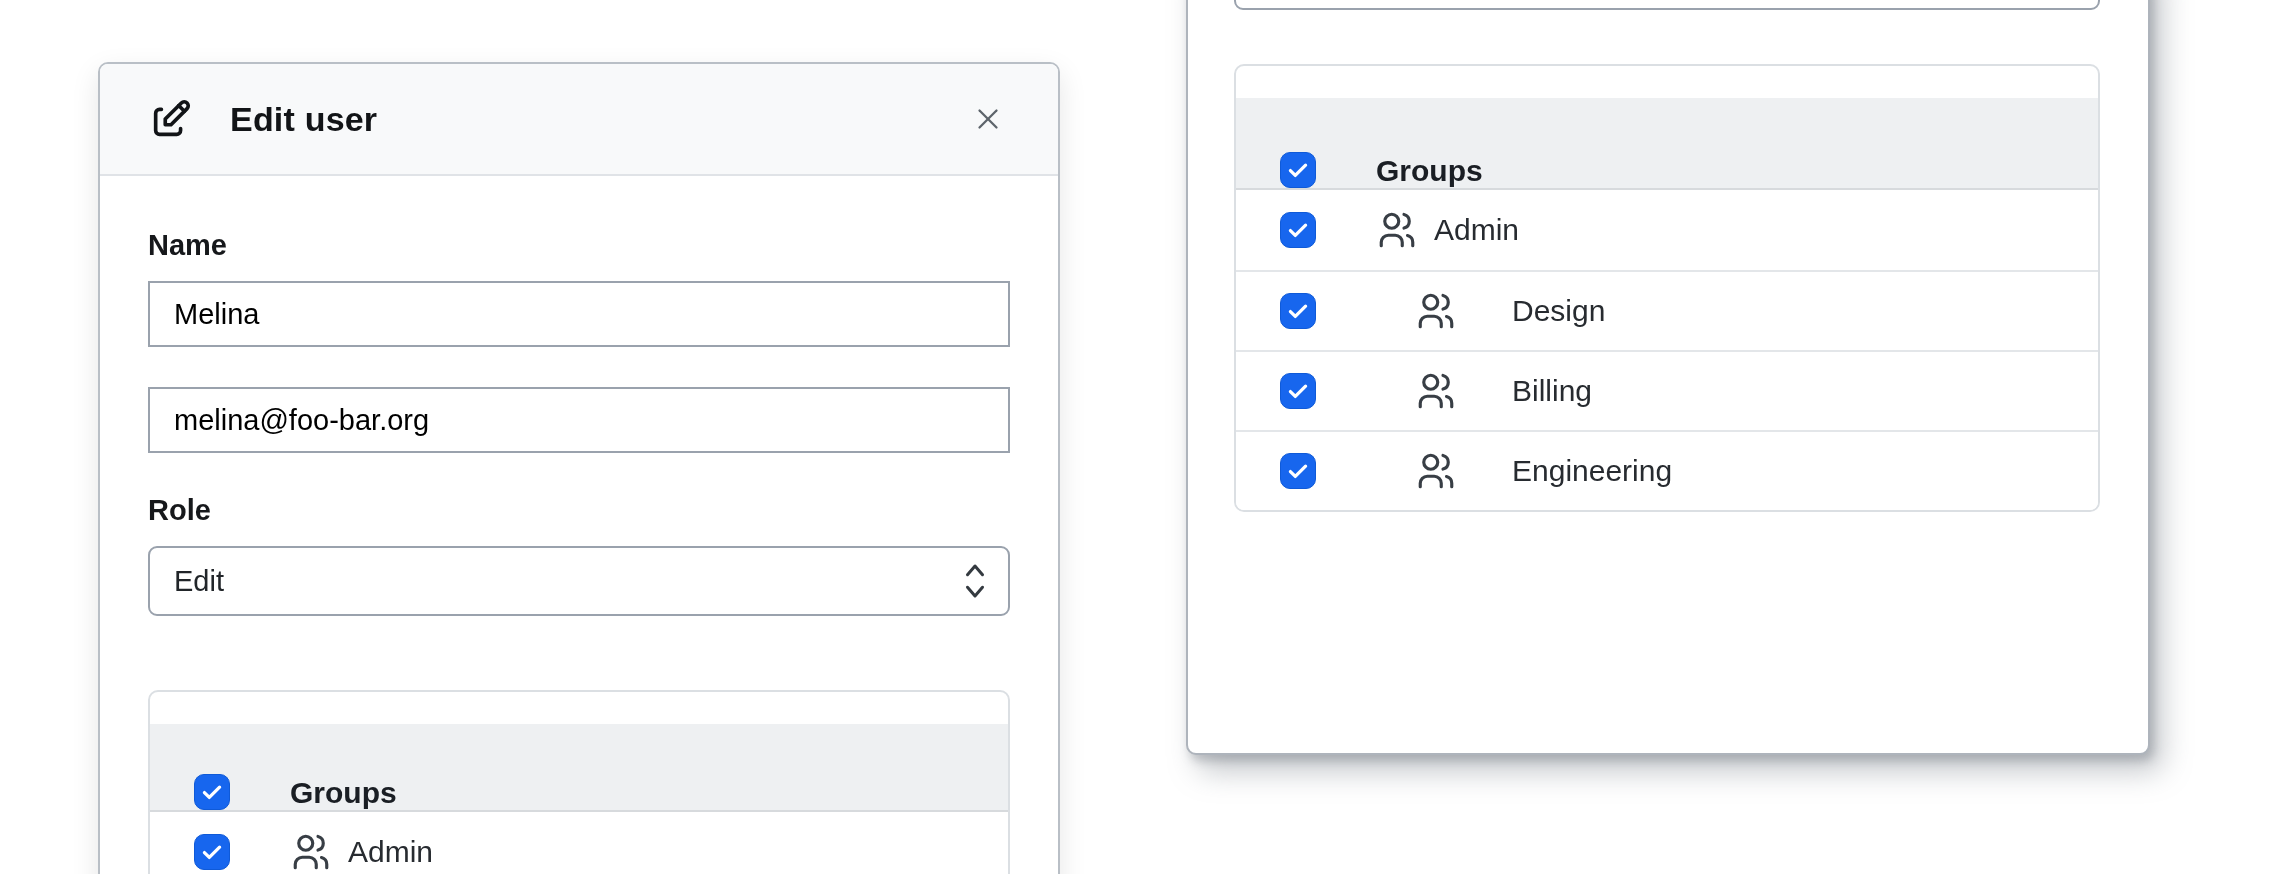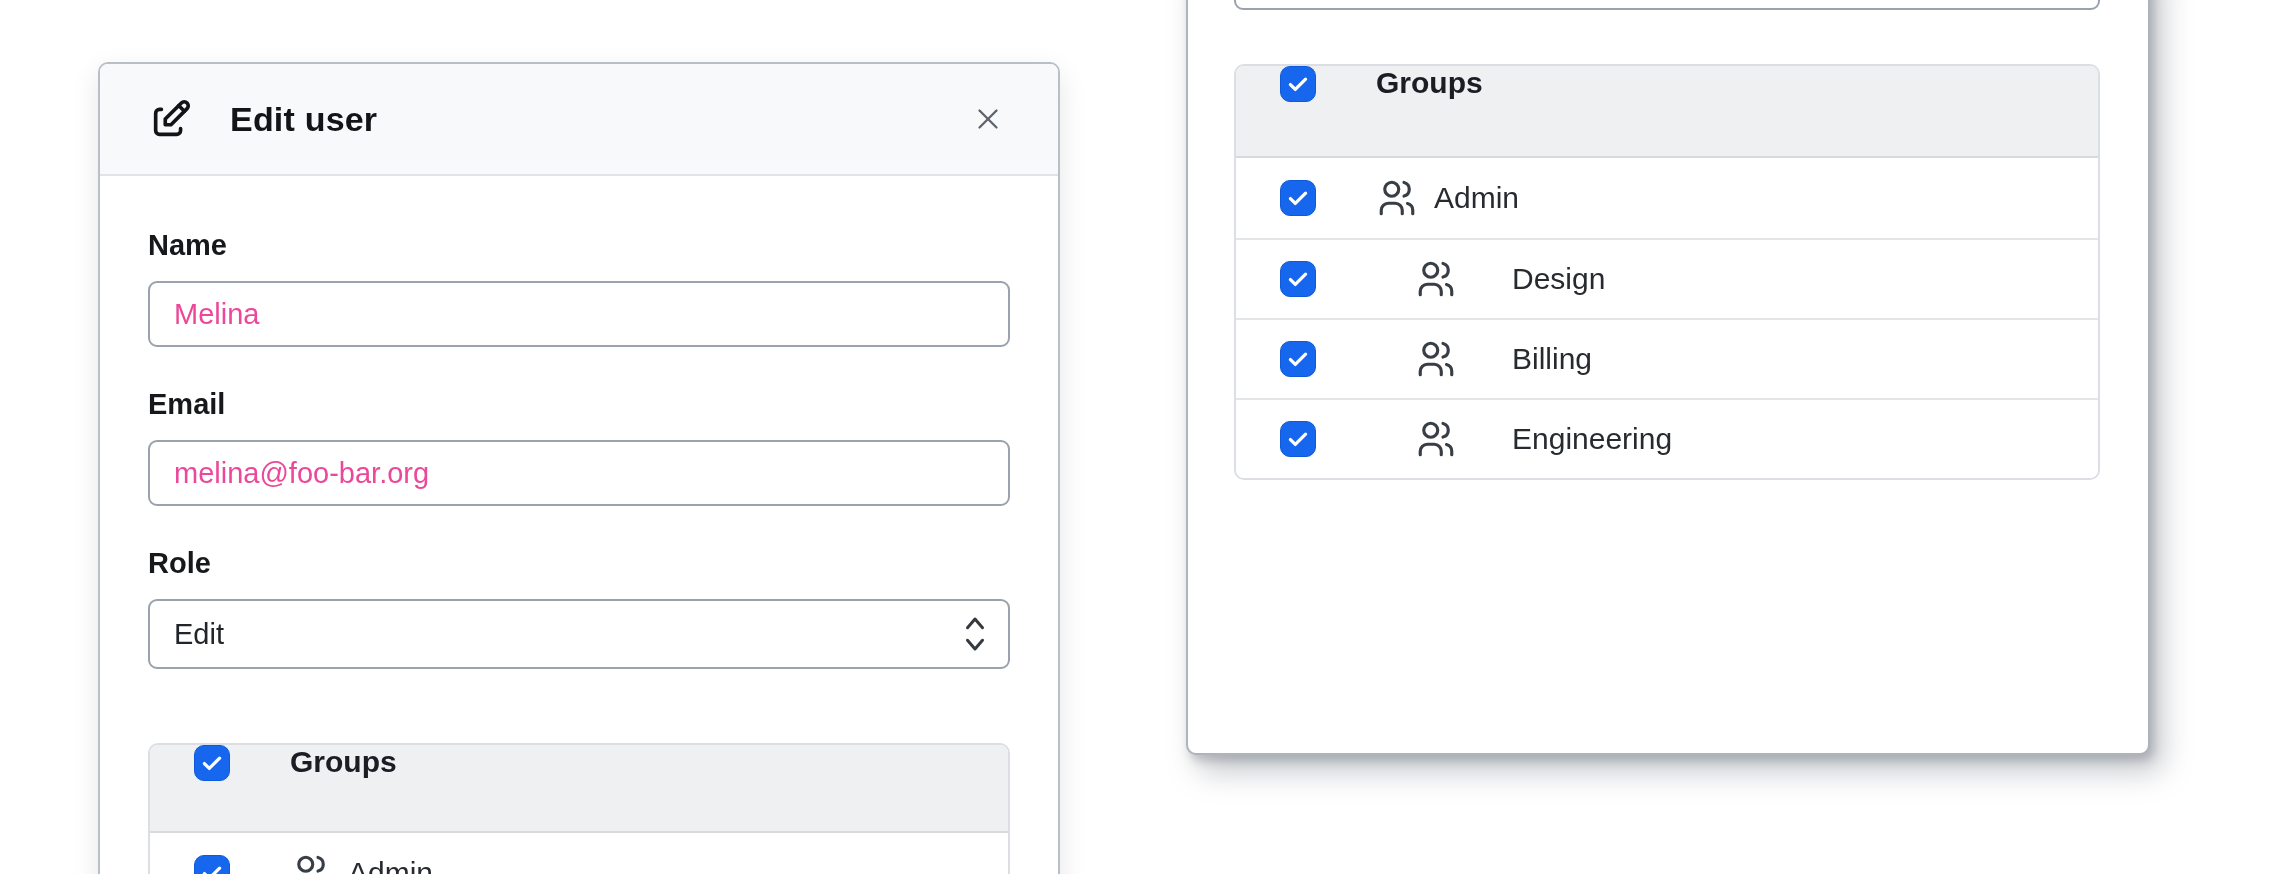--- a/index.html
+++ b/index.html
@@ -20,38 +20,38 @@
     background:#f8f9fa;border-bottom:2px solid #e0e3e7;
     border-radius:8px 8px 0 0;box-sizing:border-box;
   }
   .modal-title{font-size:34px;font-weight:700;color:#121417;margin-left:36px;letter-spacing:.2px;}
   .close-btn{margin-left:auto;width:44px;height:44px;display:flex;align-items:center;justify-content:center;cursor:pointer;}
   .modal-body{padding:52px 48px 0 48px;}
 
   .field-label{font-size:29px;font-weight:700;color:#16181b;line-height:35px;margin:0 0 18px 0;}
   .text-input{
     display:block;width:100%;box-sizing:border-box;height:66px;
-    border:2px solid #9aa2ad;border-radius:9px;background:#fff;
-    font-family:"Liberation Sans", sans-serif;font-size:29px;color:#ec4899;padding:0 24px;outline:none;
+    border:2px solid #9aa2ad;border-radius:0;background:#fff;
+    font-family:"Liberation Sans", sans-serif;font-size:29px;color:#000000;padding:0 24px;outline:none;
   }
   .field-group{margin:0 0 40px 0;}
   .select-box{
     position:relative;display:flex;align-items:center;box-sizing:border-box;
     height:70px;border:2px solid #9aa2ad;border-radius:9px;background:#fff;
     font-size:29px;color:#212529;padding:0 70px 0 24px;cursor:pointer;
   }
   .select-chevrons{position:absolute;right:20px;top:50%;transform:translateY(-50%);display:flex;}
 
   
   .groups-table{
     border:2px solid #dbdfe3;border-radius:10px;overflow:hidden;background:#fff;box-sizing:border-box;
   }
   .gt-header{
-    height:88px;background:#eef0f2;display:flex;align-items:flex-start;
-    border-bottom:2px solid #d7dadd;padding-left:44px;box-sizing:border-box;
+    height:88px;background:#eef0f2;display:flex;align-items:flex-end;
+    border-bottom:2px solid #d7dadd;padding-left:44px;box-sizing:border-box;margin-top:32px;
   }
   .gt-header-label{font-size:30px;font-weight:700;color:#1a1e24;margin-left:60px;}
   .gt-row{height:80px;display:flex;align-items:center;padding-left:44px;background:#fff;box-sizing:border-box;}
   .gt-row + .gt-row{border-top:2px solid #e3e6e9;gap:39px;}
   .gt-row-icon{margin-left:60px;display:flex;align-items:center;}
   .gt-row-label{font-size:30px;color:#272b30;margin-left:16px;}
 
   .checkbox{
     width:36px;height:36px;border-radius:10px;background:#1766ee;border:1px solid #0f5ad8;
     display:flex;align-items:center;justify-content:center;flex:0 0 auto;cursor:pointer;box-sizing:border-box;
@@ -97,21 +97,20 @@
       </span>
     </div>
 
     <div class="modal-body">
       <div class="field-group">
         <div class="field-label">Name</div>
         <input class="text-input" type="text" value="Melina" style="">
       </div>
 
       <div class="field-group">
-        <div class="field-label">Email</div>
         <input class="text-input" type="text" value="melina@foo-bar.org" style="">
       </div>
 
       <div class="field-group" style="margin-bottom:0;">
         <div class="field-label">Role</div>
         <div class="select-box">
           <span>Edit</span>
           <span class="select-chevrons">
             <svg width="26" height="40" viewBox="0 0 20 32" fill="none" stroke="#343a40" stroke-width="2.4" stroke-linecap="round" stroke-linejoin="round">
               <path d="M4 11 L10 4 L16 11"></path>

